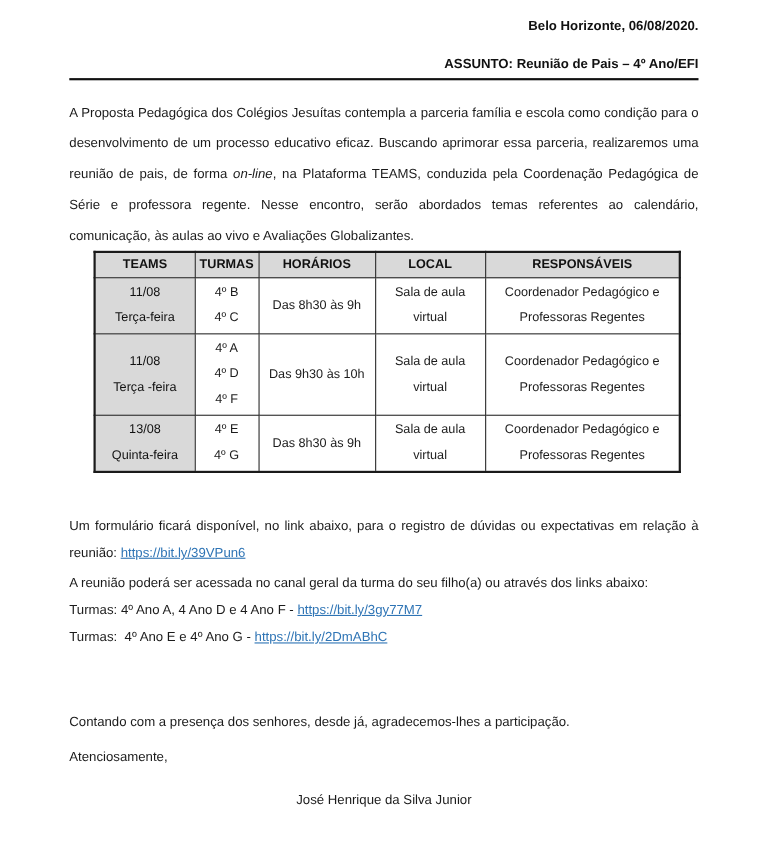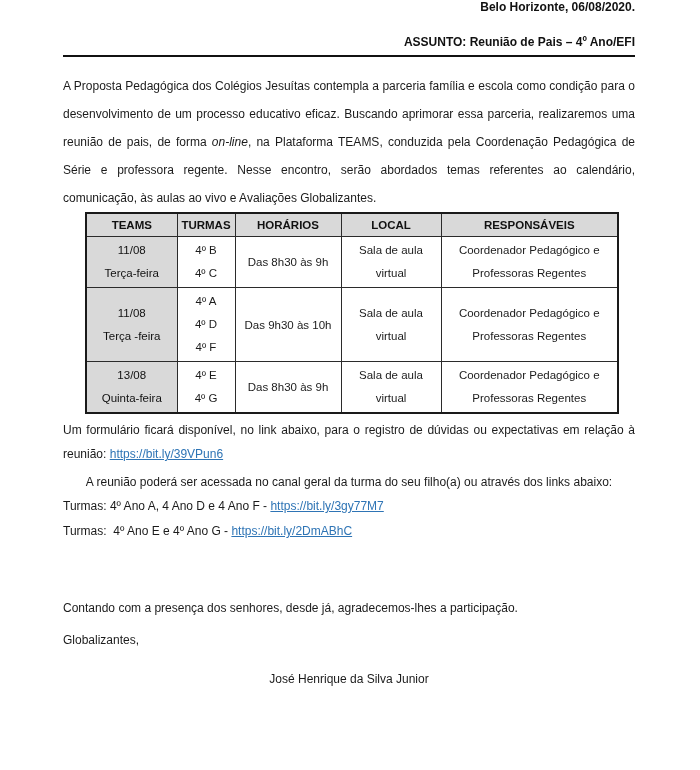--- a/index.html
+++ b/index.html
@@ -9,21 +9,21 @@
     font-family: "Liberation Sans", "DejaVu Sans", sans-serif;
     color: #1b1b1b;
     overflow: hidden;
   }
   .page {
     width: 700px; height: 770px;
     padding: 0 65px 0 63px;
     background: #ffffff;
   }
   .date-line {
-    padding-top: 0;
+    padding-top: 16px;
     text-align: right;
     font-weight: bold;
     font-size: 12px;
     line-height: 15px;
     color: #111;
   }
   .subject {
     margin-top: 21px;
     font-weight: bold;
     font-size: 12px;
@@ -67,30 +67,29 @@
   }
   td.shade {
     background: var(--shade, #d9d9d9);
     font-weight: normal;
     color: #111;
   }
   table.schedule td div { line-height: 23px; }
   td.resp { text-align: left; padding-left: 8px; }
   td.resp div { line-height: 25px; }
   .form-par {
-    margin-top: 4px;
+    margin-top: 36px;
     font-size: 12px;
     line-height: 24px;
     text-align: justify;
   }
   .access-par {
     margin-top: 4px;
     font-size: 12px;
     line-height: 24px;
-    text-align: center;
   }
   .turma-line {
     font-size: 12px;
     line-height: 25px;
   }
   .turma-line span, .form-par span { white-space: pre-wrap; }
   a.link {
     color: var(--link-color, #2e74b5);
     text-decoration: underline;
     cursor: pointer;
@@ -207,17 +206,17 @@
 
   <p class="access-par">A reunião poderá ser acessada no canal geral da turma do seu filho(a) ou através dos links abaixo:</p>
 
 
   <p class="turma-line"><span>Turmas: 4º Ano A, 4 Ano D e 4 Ano F - </span><a class="link">https://bit.ly/3gy77M7</a></p>
 
   <p class="turma-line"><span>Turmas:  4º Ano E e 4º Ano G - </span><a class="link">https://bit.ly/2DmABhC</a></p>
 
   <p class="closing-thanks">Contando com a presença dos senhores, desde já, agradecemos-lhes a participação.</p>
 
-  <p class="closing-regards">Globalizantes,</p>
+  <p class="closing-regards">Atenciosamente,</p>
 
   <p class="signature">José Henrique da Silva Junior</p>
 
 </div>
 
 </body></html>

